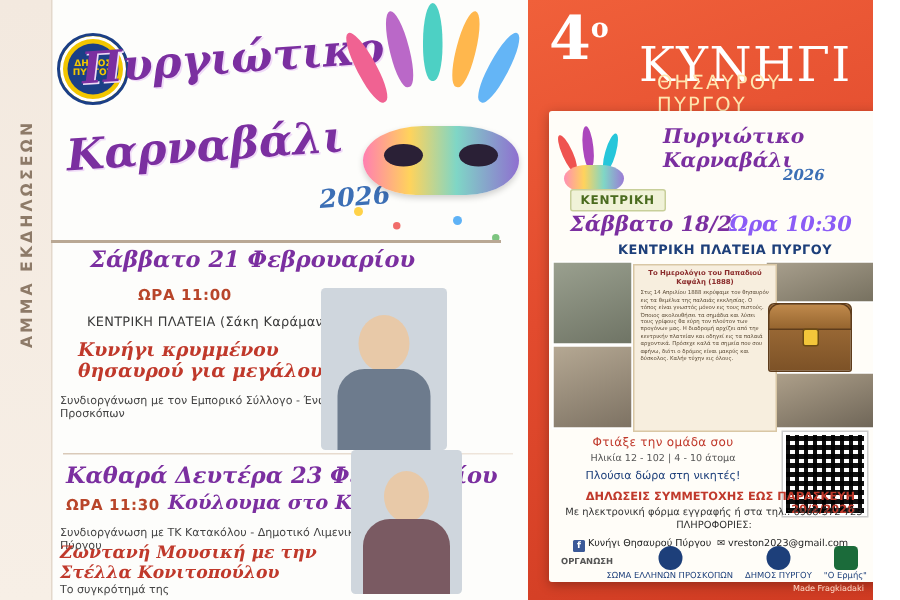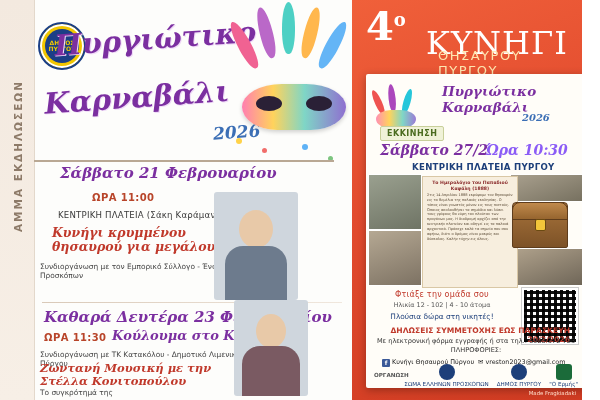--- a/index.html
+++ b/index.html
@@ -360,22 +360,22 @@
       <div class="c-mini-mask">
         <div class="feather" style="left:6px;top:2px;width:7px;height:26px;background:#ef5350;transform:rotate(-24deg);"></div>
         <div class="feather" style="left:16px;top:-2px;width:7px;height:28px;background:#ab47bc;transform:rotate(-6deg);"></div>
         <div class="feather" style="left:26px;top:2px;width:7px;height:26px;background:#26c6da;transform:rotate(16deg);"></div>
         <div style="position:absolute;left:2px;top:24px;width:40px;height:18px;border-radius:20px 20px 18px 18px/12px 12px 12px 12px;background:linear-gradient(90deg,#ff8fb3,#ffd35c,#7fd6c6,#9b7ad6);"></div>
       </div>
 
       <div class="c-title">Πυργιώτικο Καρναβάλι</div>
       <div class="c-year">2026</div>
 
-      <div class="c-start-badge">ΕΚΚΙΝΗΣΗ</div>
-      <div class="c-date">Σάββατο 27/2</div>
+      <div class="c-start-badge">ΚΕΝΤΡΙΚΗ</div>
+      <div class="c-date">Σάββατο 18/2</div>
       <div class="c-time">Ώρα 10:30</div>
       <div class="c-place">ΚΕΝΤΡΙΚΗ ΠΛΑΤΕΙΑ ΠΥΡΓΟΥ</div>
 
       <div class="c-photostrip">
         <div class="strip-img" style="left:2px;top:0;width:52px;height:54px;background:linear-gradient(160deg,#9aa08f,#6f7465);"></div>
         <div class="strip-img" style="left:2px;top:56px;width:52px;height:54px;background:linear-gradient(160deg,#b5a893,#7d7263);"></div>
         <div class="strip-img" style="left:144px;top:0;width:74px;height:26px;background:linear-gradient(160deg,#a9a08e,#76705f);"></div>
         <div class="strip-img" style="left:144px;top:74px;width:74px;height:36px;background:linear-gradient(160deg,#b0a28c,#6e6557);"></div>
       </div>
 

